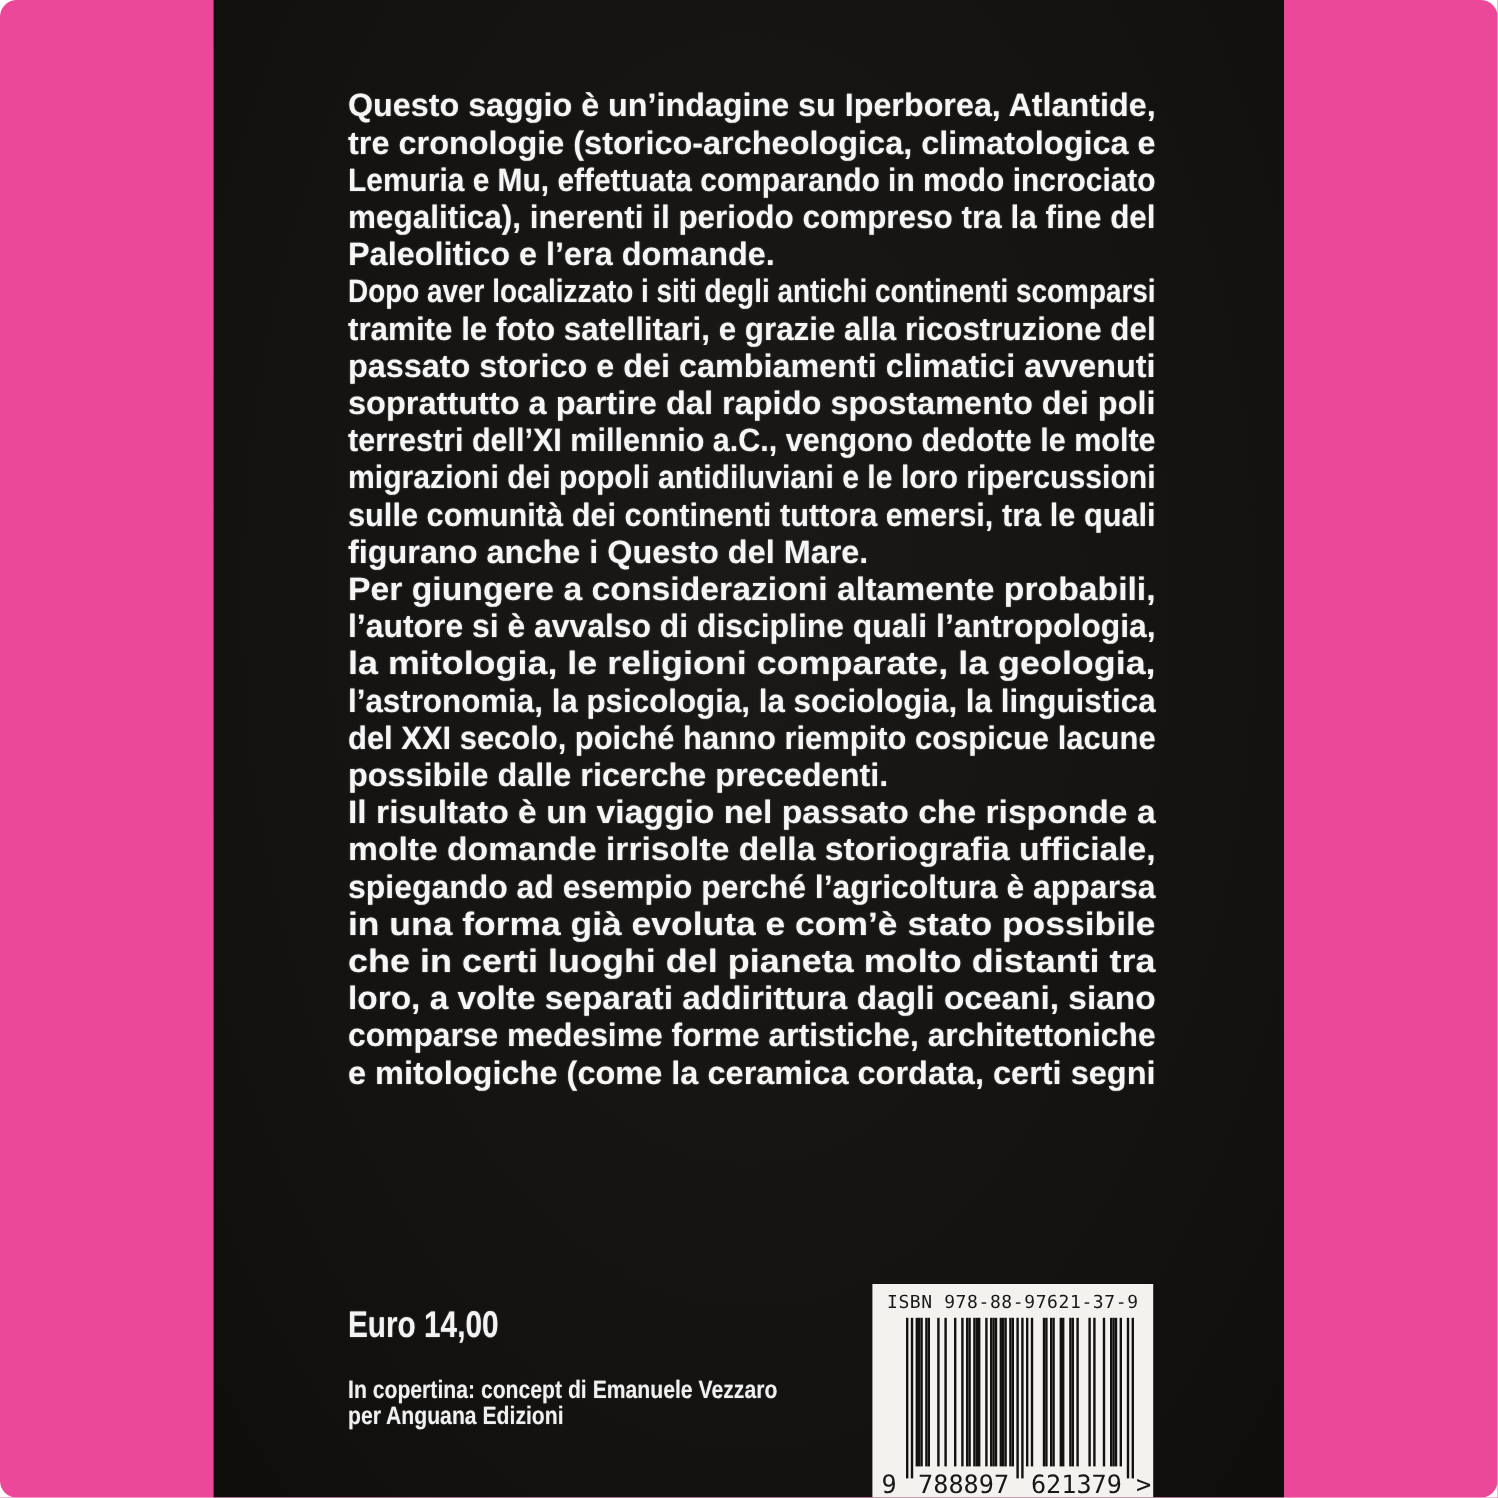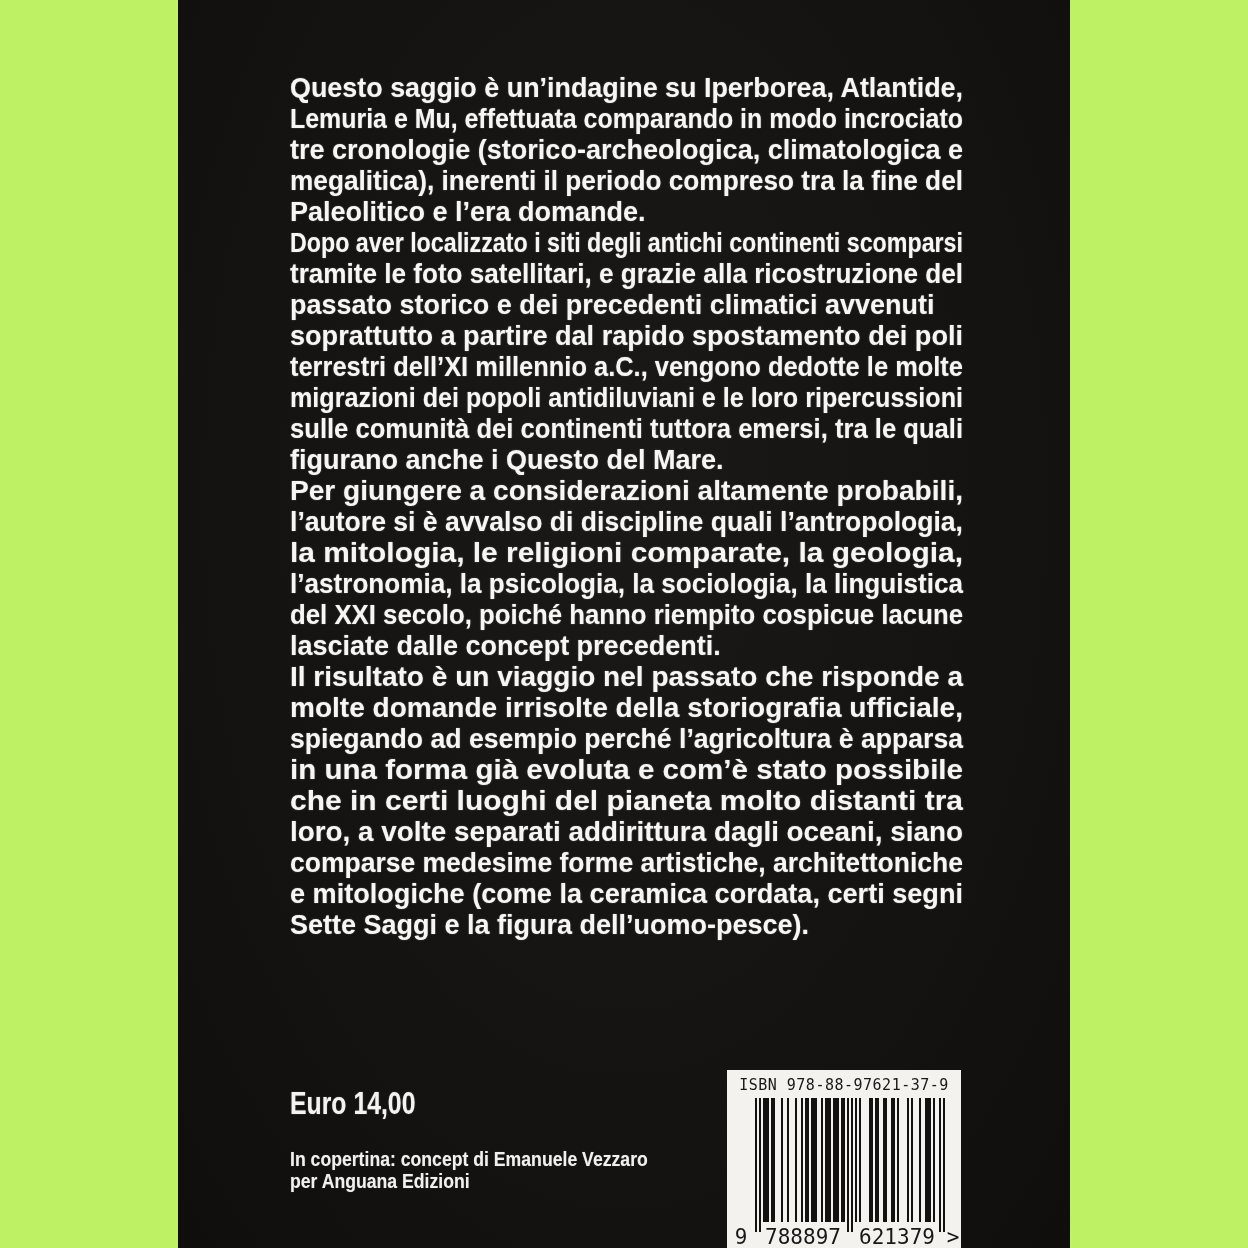--- a/index.html
+++ b/index.html
@@ -1,20 +1,20 @@
 <!DOCTYPE html>
 <html><head>
 <meta charset="utf-8">
 <style>
   html,body{margin:0;padding:0;}
   body{
     width:1248px;height:1248px;background:#ffffff;
     font-family:"Liberation Sans",sans-serif;overflow:hidden;
   }
-  .scan{position:relative;width:1248px;height:1248px;background:#bef264;}
+  .scan{position:relative;width:1248px;height:1248px;background:#ec4899;border-radius:14px;}
   .cover{
     position:absolute;left:178px;top:0;width:892px;height:1248px;
     background:radial-gradient(ellipse at 50% 40%, #1b1917 0%, #141210 70%, #100e0d 100%);
   }
   .blurb{
     position:absolute;left:112px;top:73px;width:673px;
     color:#f6f6f6;font-weight:bold;font-size:27px;line-height:31px;
   }
   .line{height:31px;white-space:nowrap;}
   .line > span{
@@ -46,53 +46,52 @@
 </style>
 </head>
 <body>
 
 <div class="scan">
   <div class="cover">
 
     <div class="blurb" id="blurb">
         <div>
           <div class="line"><span style="transform: scaleX(0.996161);">Questo saggio è un’indagine su Iperborea, Atlantide,</span></div>
+          <div class="line"><span style="transform: scaleX(1.00126);">tre cronologie (storico-archeologica, climatologica e</span></div>
           <div class="line"><span style="transform: scaleX(0.923064);">Lemuria e Mu, effettuata comparando in modo incrociato</span></div>
-          <div class="line"><span style="transform: scaleX(1.00126);">tre cronologie (storico-archeologica, climatologica e</span></div>
           <div class="line"><span style="transform: scaleX(0.970899);">megalitica), inerenti il periodo compreso tra la fine del</span></div>
           <div class="line"><span class="lastline">Paleolitico e l’era domande.</span></div>
         </div>
         <div>
           <div class="line"><span style="transform: scaleX(0.860992);">Dopo aver localizzato i siti degli antichi continenti scomparsi</span></div>
           <div class="line"><span style="transform: scaleX(0.96665);">tramite le foto satellitari, e grazie alla ricostruzione del</span></div>
-          <div class="line"><span style="transform: scaleX(0.998887);">passato storico e dei precedenti climatici avvenuti</span></div>
+          <div class="line"><span style="transform: scaleX(0.998887);">passato storico e dei cambiamenti climatici avvenuti</span></div>
           <div class="line"><span style="transform: scaleX(1.00361);">soprattutto a partire dal rapido spostamento dei poli</span></div>
           <div class="line"><span style="transform: scaleX(0.942391);">terrestri dell’XI millennio a.C., vengono dedotte le molte</span></div>
           <div class="line"><span style="transform: scaleX(0.930703);">migrazioni dei popoli antidiluviani e le loro ripercussioni</span></div>
           <div class="line"><span style="transform: scaleX(0.948367);">sulle comunità dei continenti tuttora emersi, tra le quali</span></div>
           <div class="line"><span class="lastline">figurano anche i Questo del Mare.</span></div>
         </div>
         <div>
           <div class="line"><span style="transform: scaleX(1.04074);">Per giungere a considerazioni altamente probabili,</span></div>
           <div class="line"><span style="transform: scaleX(0.983671);">l’autore si è avvalso di discipline quali l’antropologia,</span></div>
           <div class="line"><span style="transform: scaleX(1.10756);">la mitologia, le religioni comparate, la geologia,</span></div>
           <div class="line"><span style="transform: scaleX(0.966694);">l’astronomia, la psicologia, la sociologia, la linguistica</span></div>
           <div class="line"><span style="transform: scaleX(0.954377);">del XXI secolo, poiché hanno riempito cospicue lacune</span></div>
-          <div class="line"><span class="lastline">lasciate dalle concept precedenti.</span></div>
+          <div class="line"><span class="lastline">possibile dalle ricerche precedenti.</span></div>
         </div>
         <div>
           <div class="line"><span style="transform: scaleX(1.03833);">Il risultato è un viaggio nel passato che risponde a</span></div>
           <div class="line"><span style="transform: scaleX(1.03833);">molte domande irrisolte della storiografia ufficiale,</span></div>
           <div class="line"><span style="transform: scaleX(0.985742);">spiegando ad esempio perché l’agricoltura è apparsa</span></div>
           <div class="line"><span style="transform: scaleX(1.09403);">in una forma già evoluta e com’è stato possibile</span></div>
           <div class="line"><span style="transform: scaleX(1.11042);">che in certi luoghi del pianeta molto distanti tra</span></div>
           <div class="line"><span style="transform: scaleX(1.03115);">loro, a volte separati addirittura dagli oceani, siano</span></div>
           <div class="line"><span style="transform: scaleX(0.981407);">comparse medesime forme artistiche, architettoniche</span></div>
           <div class="line"><span style="transform: scaleX(1.00333);">e mitologiche (come la ceramica cordata, certi segni</span></div>
-          <div class="line"><span class="lastline">Sette Saggi e la figura dell’uomo-pesce).</span></div>
         </div>
       </div>
 
     <div class="price">Euro 14,00</div>
 
     <div class="credit" id="credit">
         <div>In copertina: concept di Emanuele Vezzaro</div>
         <div>per Anguana Edizioni</div>
       </div>
 

